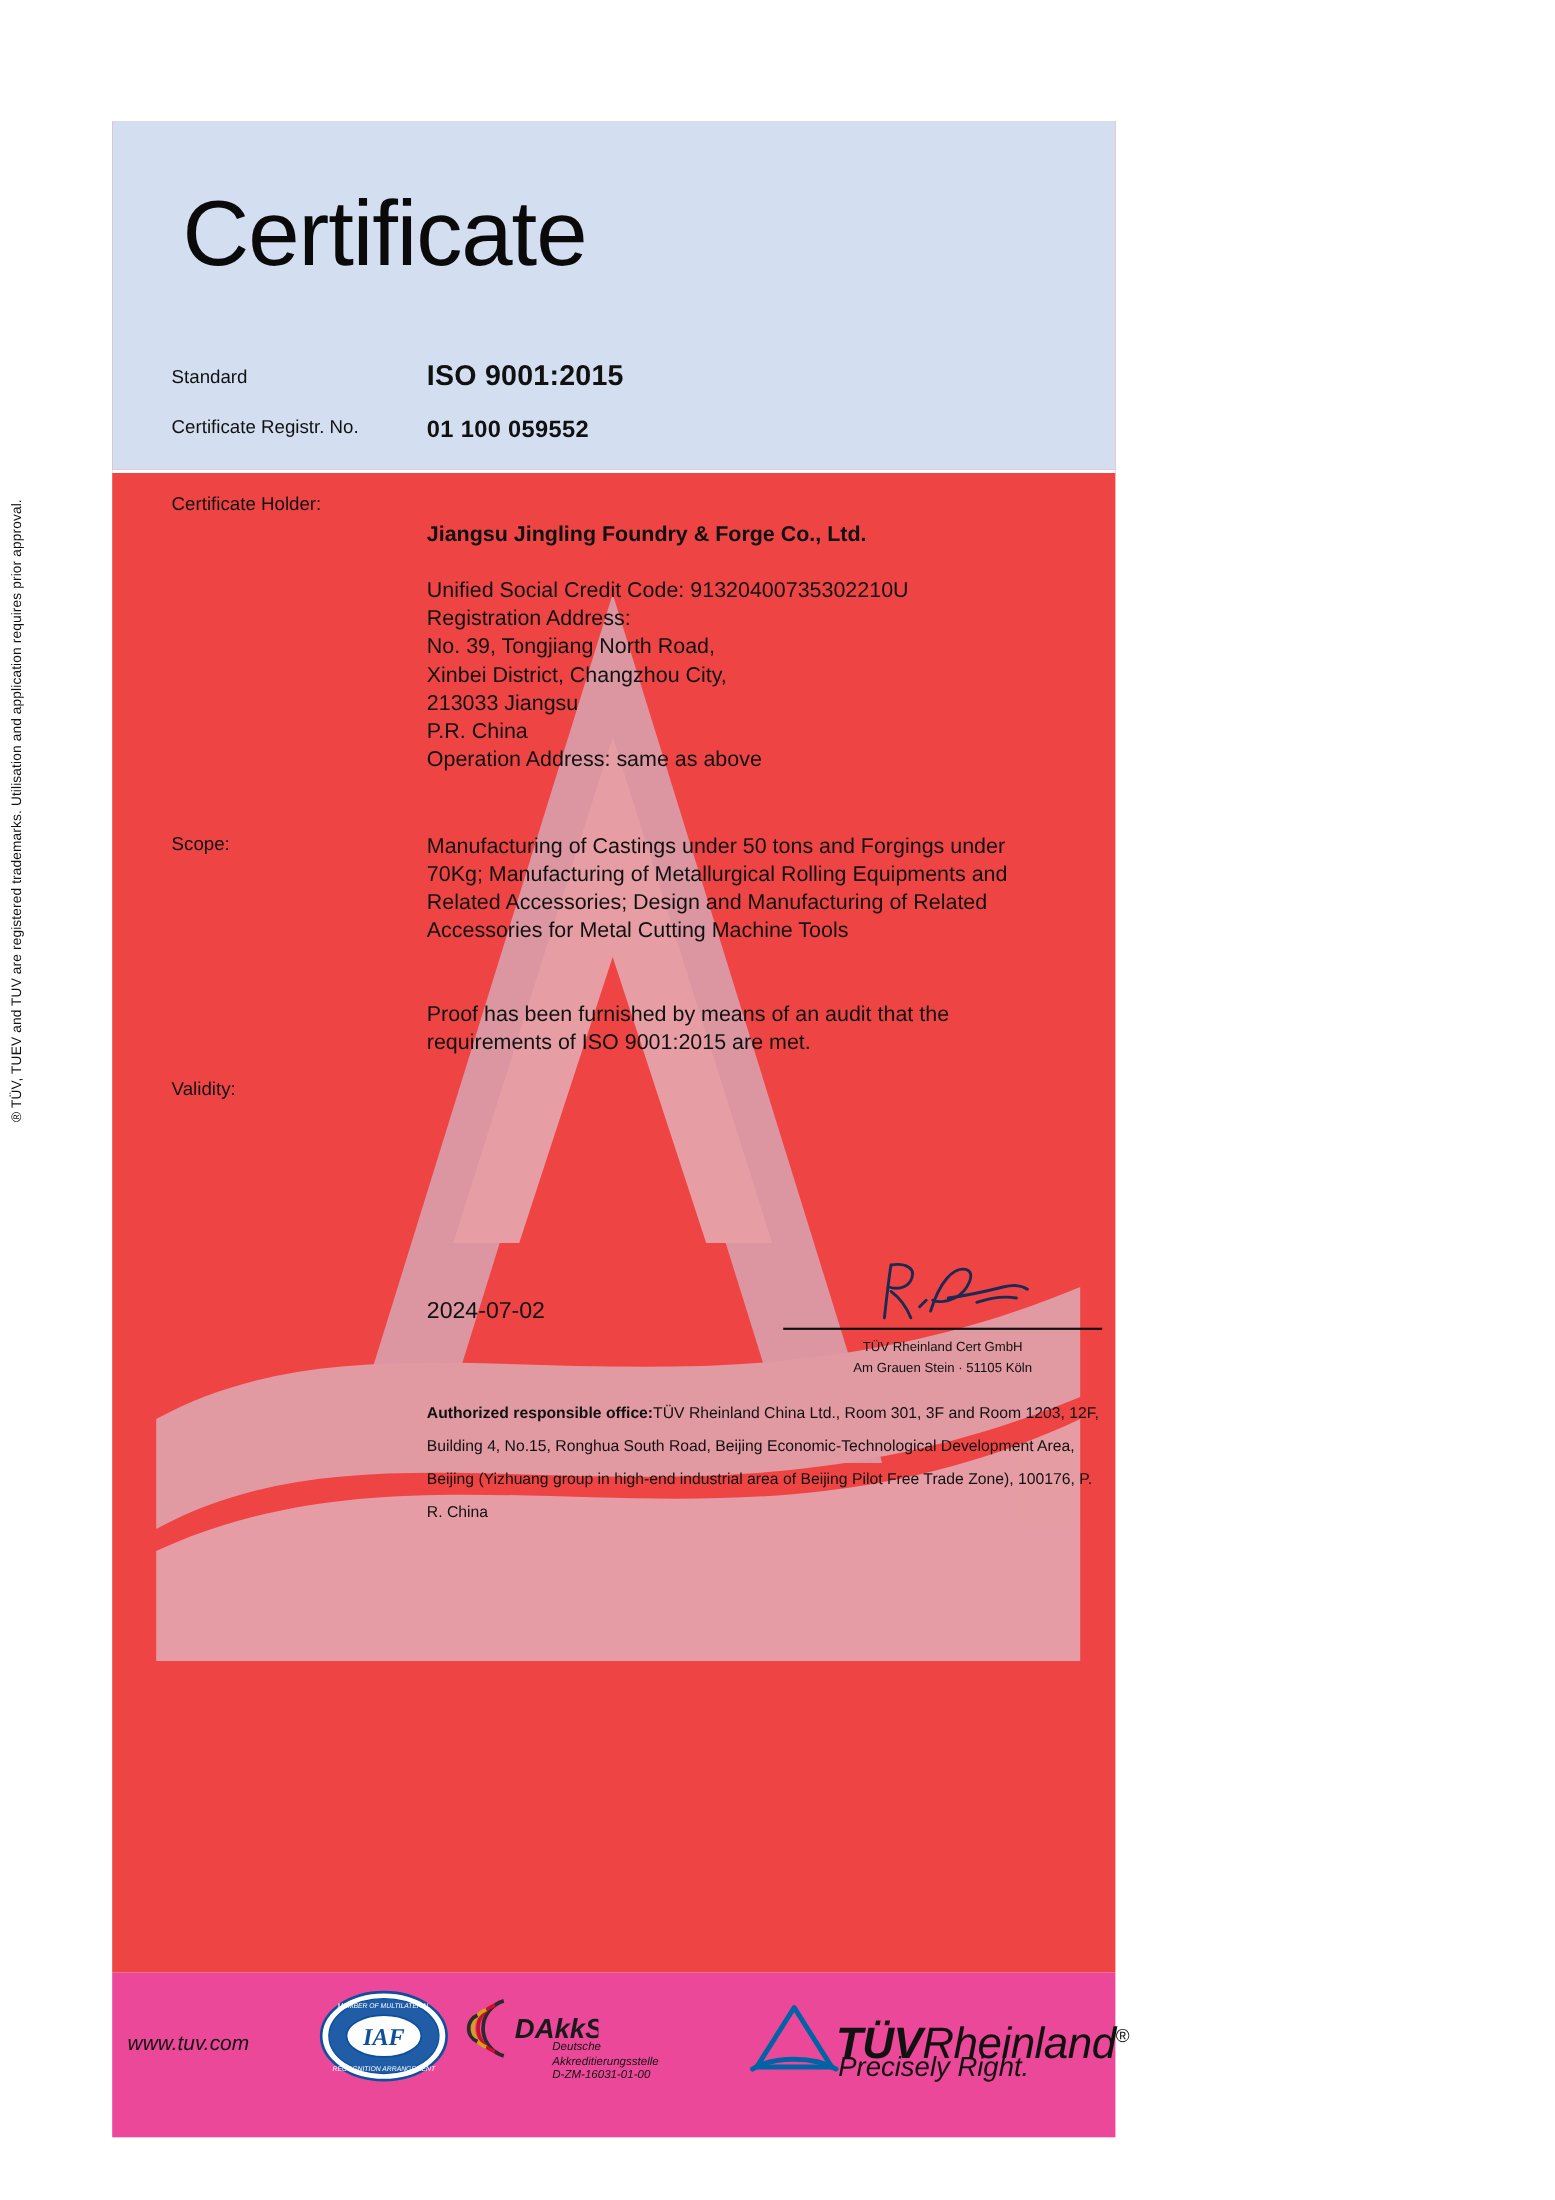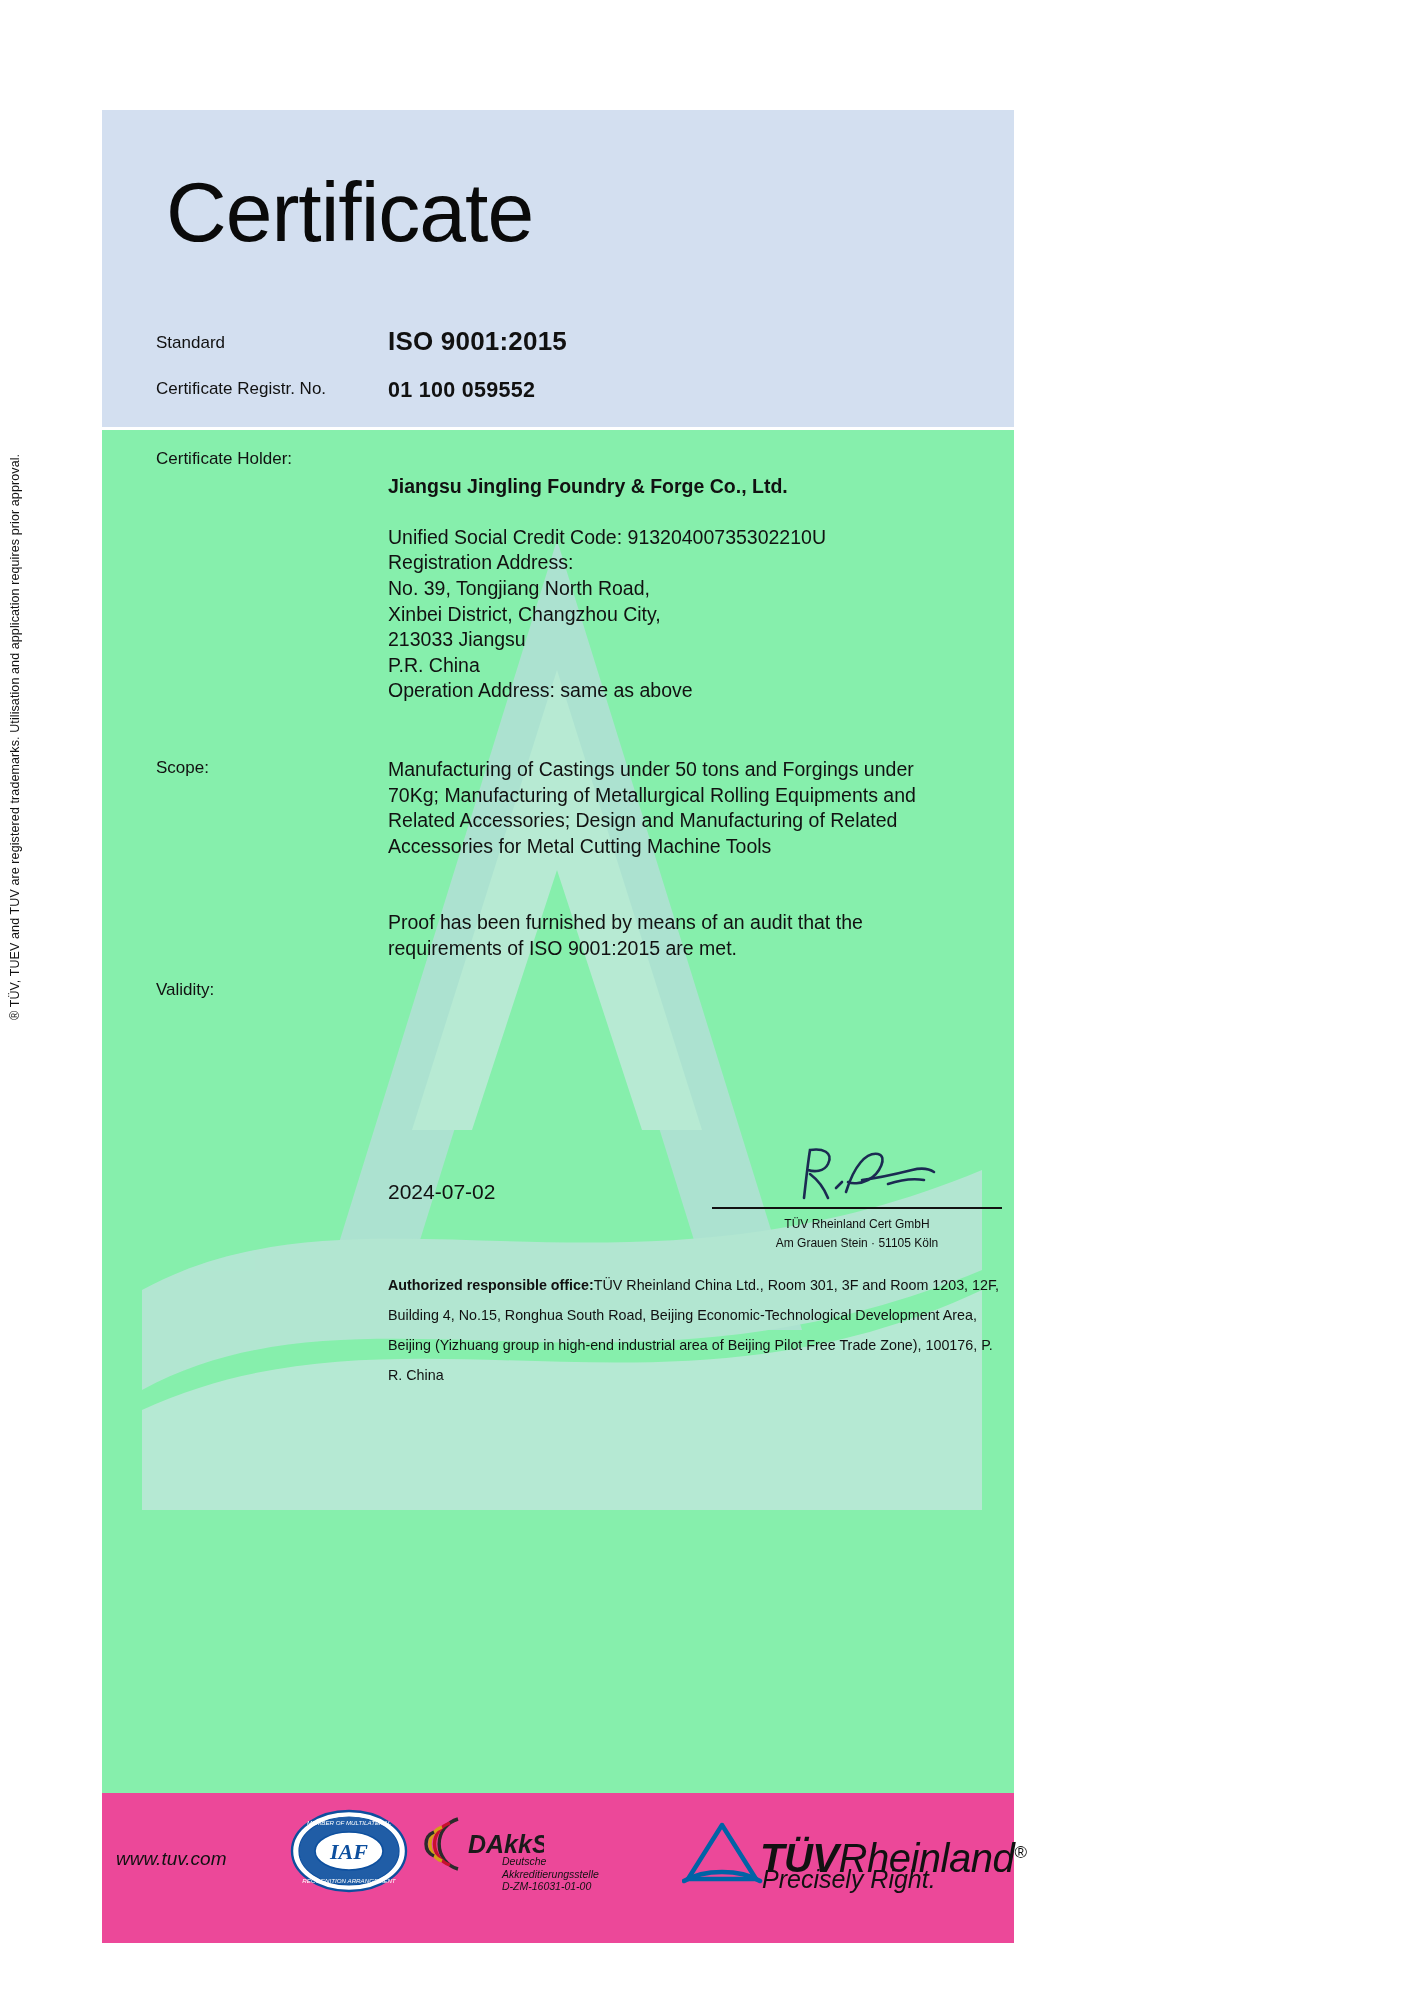--- a/index.html
+++ b/index.html
@@ -8,21 +8,21 @@
   .page{position:absolute;left:0;top:0;width:1414px;height:2000px;background:#fff;}
 
   
   .side-legal{
     position:absolute;left:8px;top:1020px;width:600px;
     transform:rotate(-90deg);transform-origin:0 0;
     font-size:12.5px;color:#111;letter-spacing:.1px;white-space:nowrap;
   }
 
   
-  .cert{position:absolute;left:102px;top:110px;width:912px;height:1683px;background:#86efac;}
+  .cert{position:absolute;left:102px;top:110px;width:912px;height:1683px;background:#ef4444;}
 
   .band-top{position:absolute;left:0;top:0;width:912px;height:317px;background:#d3dff0;}
   .rule{position:absolute;left:0;top:317px;width:912px;height:3px;background:#ffffff;}
 
   
   .wm{position:absolute;left:0;top:0;width:912px;height:1683px;overflow:hidden;pointer-events:none;}
 
   .title{position:absolute;left:64px;top:60px;font-size:84px;line-height:1;font-weight:400;letter-spacing:-1px;color:#0a0a0a;}
 
   .lbl{position:absolute;font-size:17px;color:#111;}

